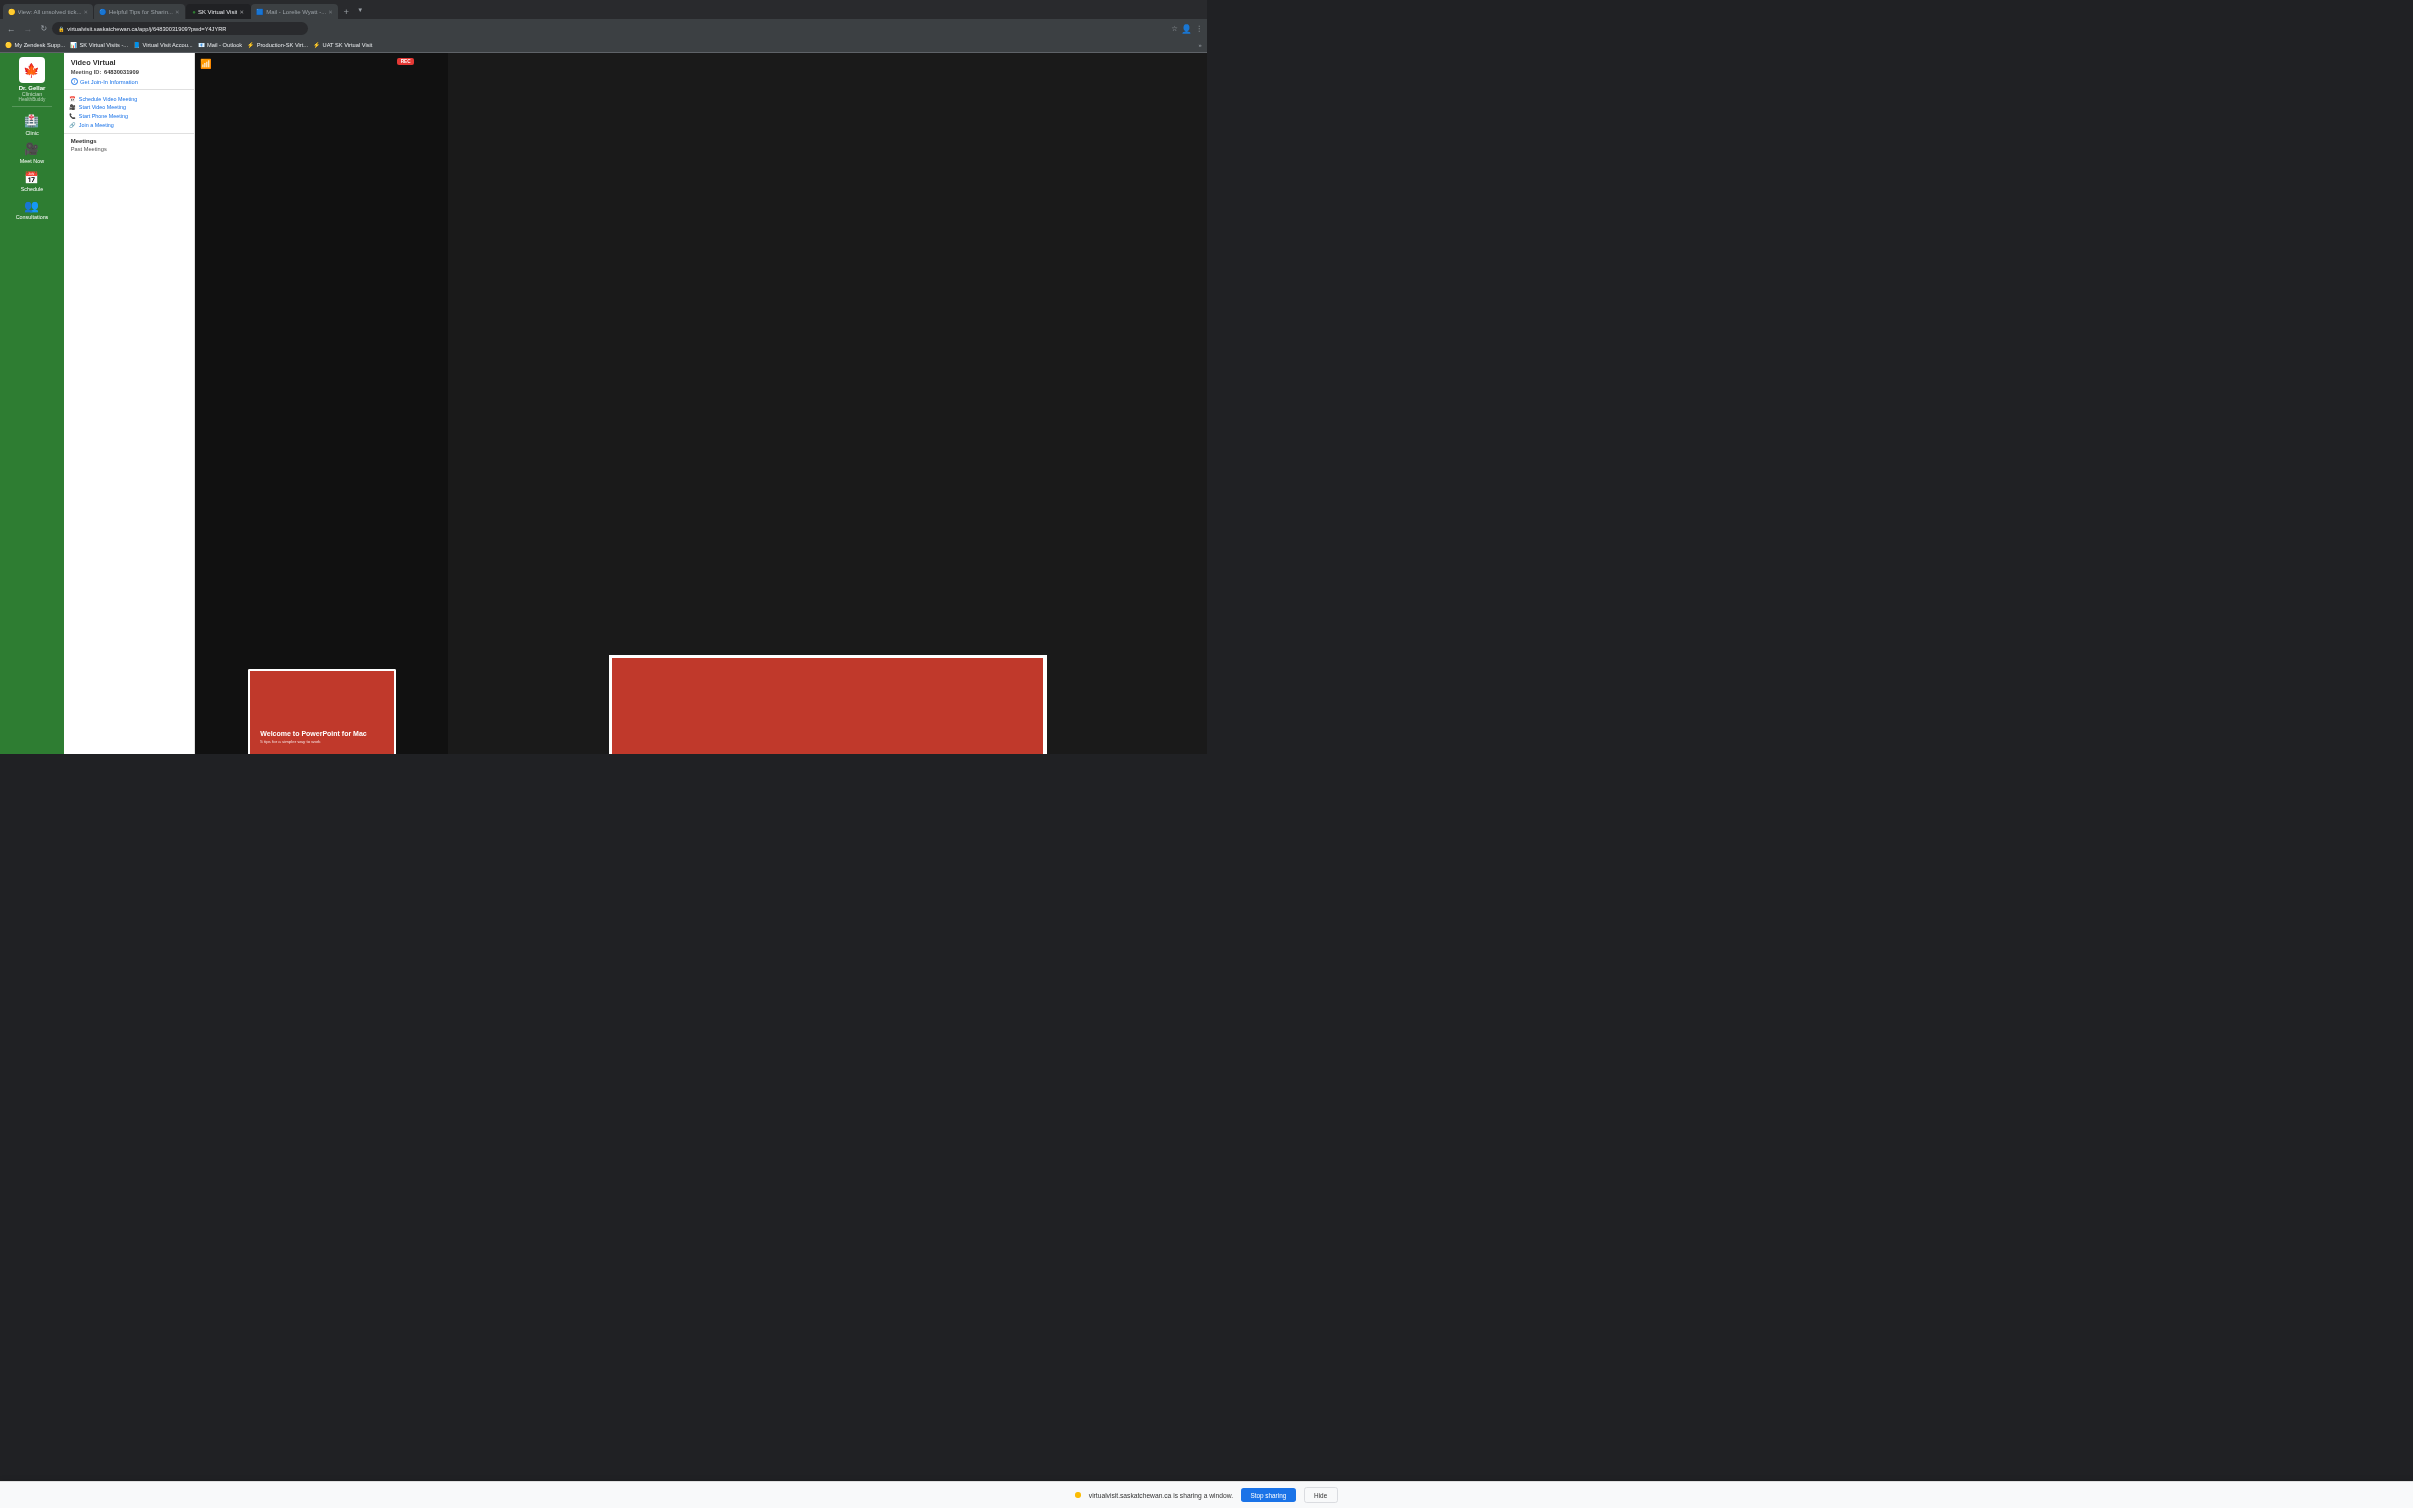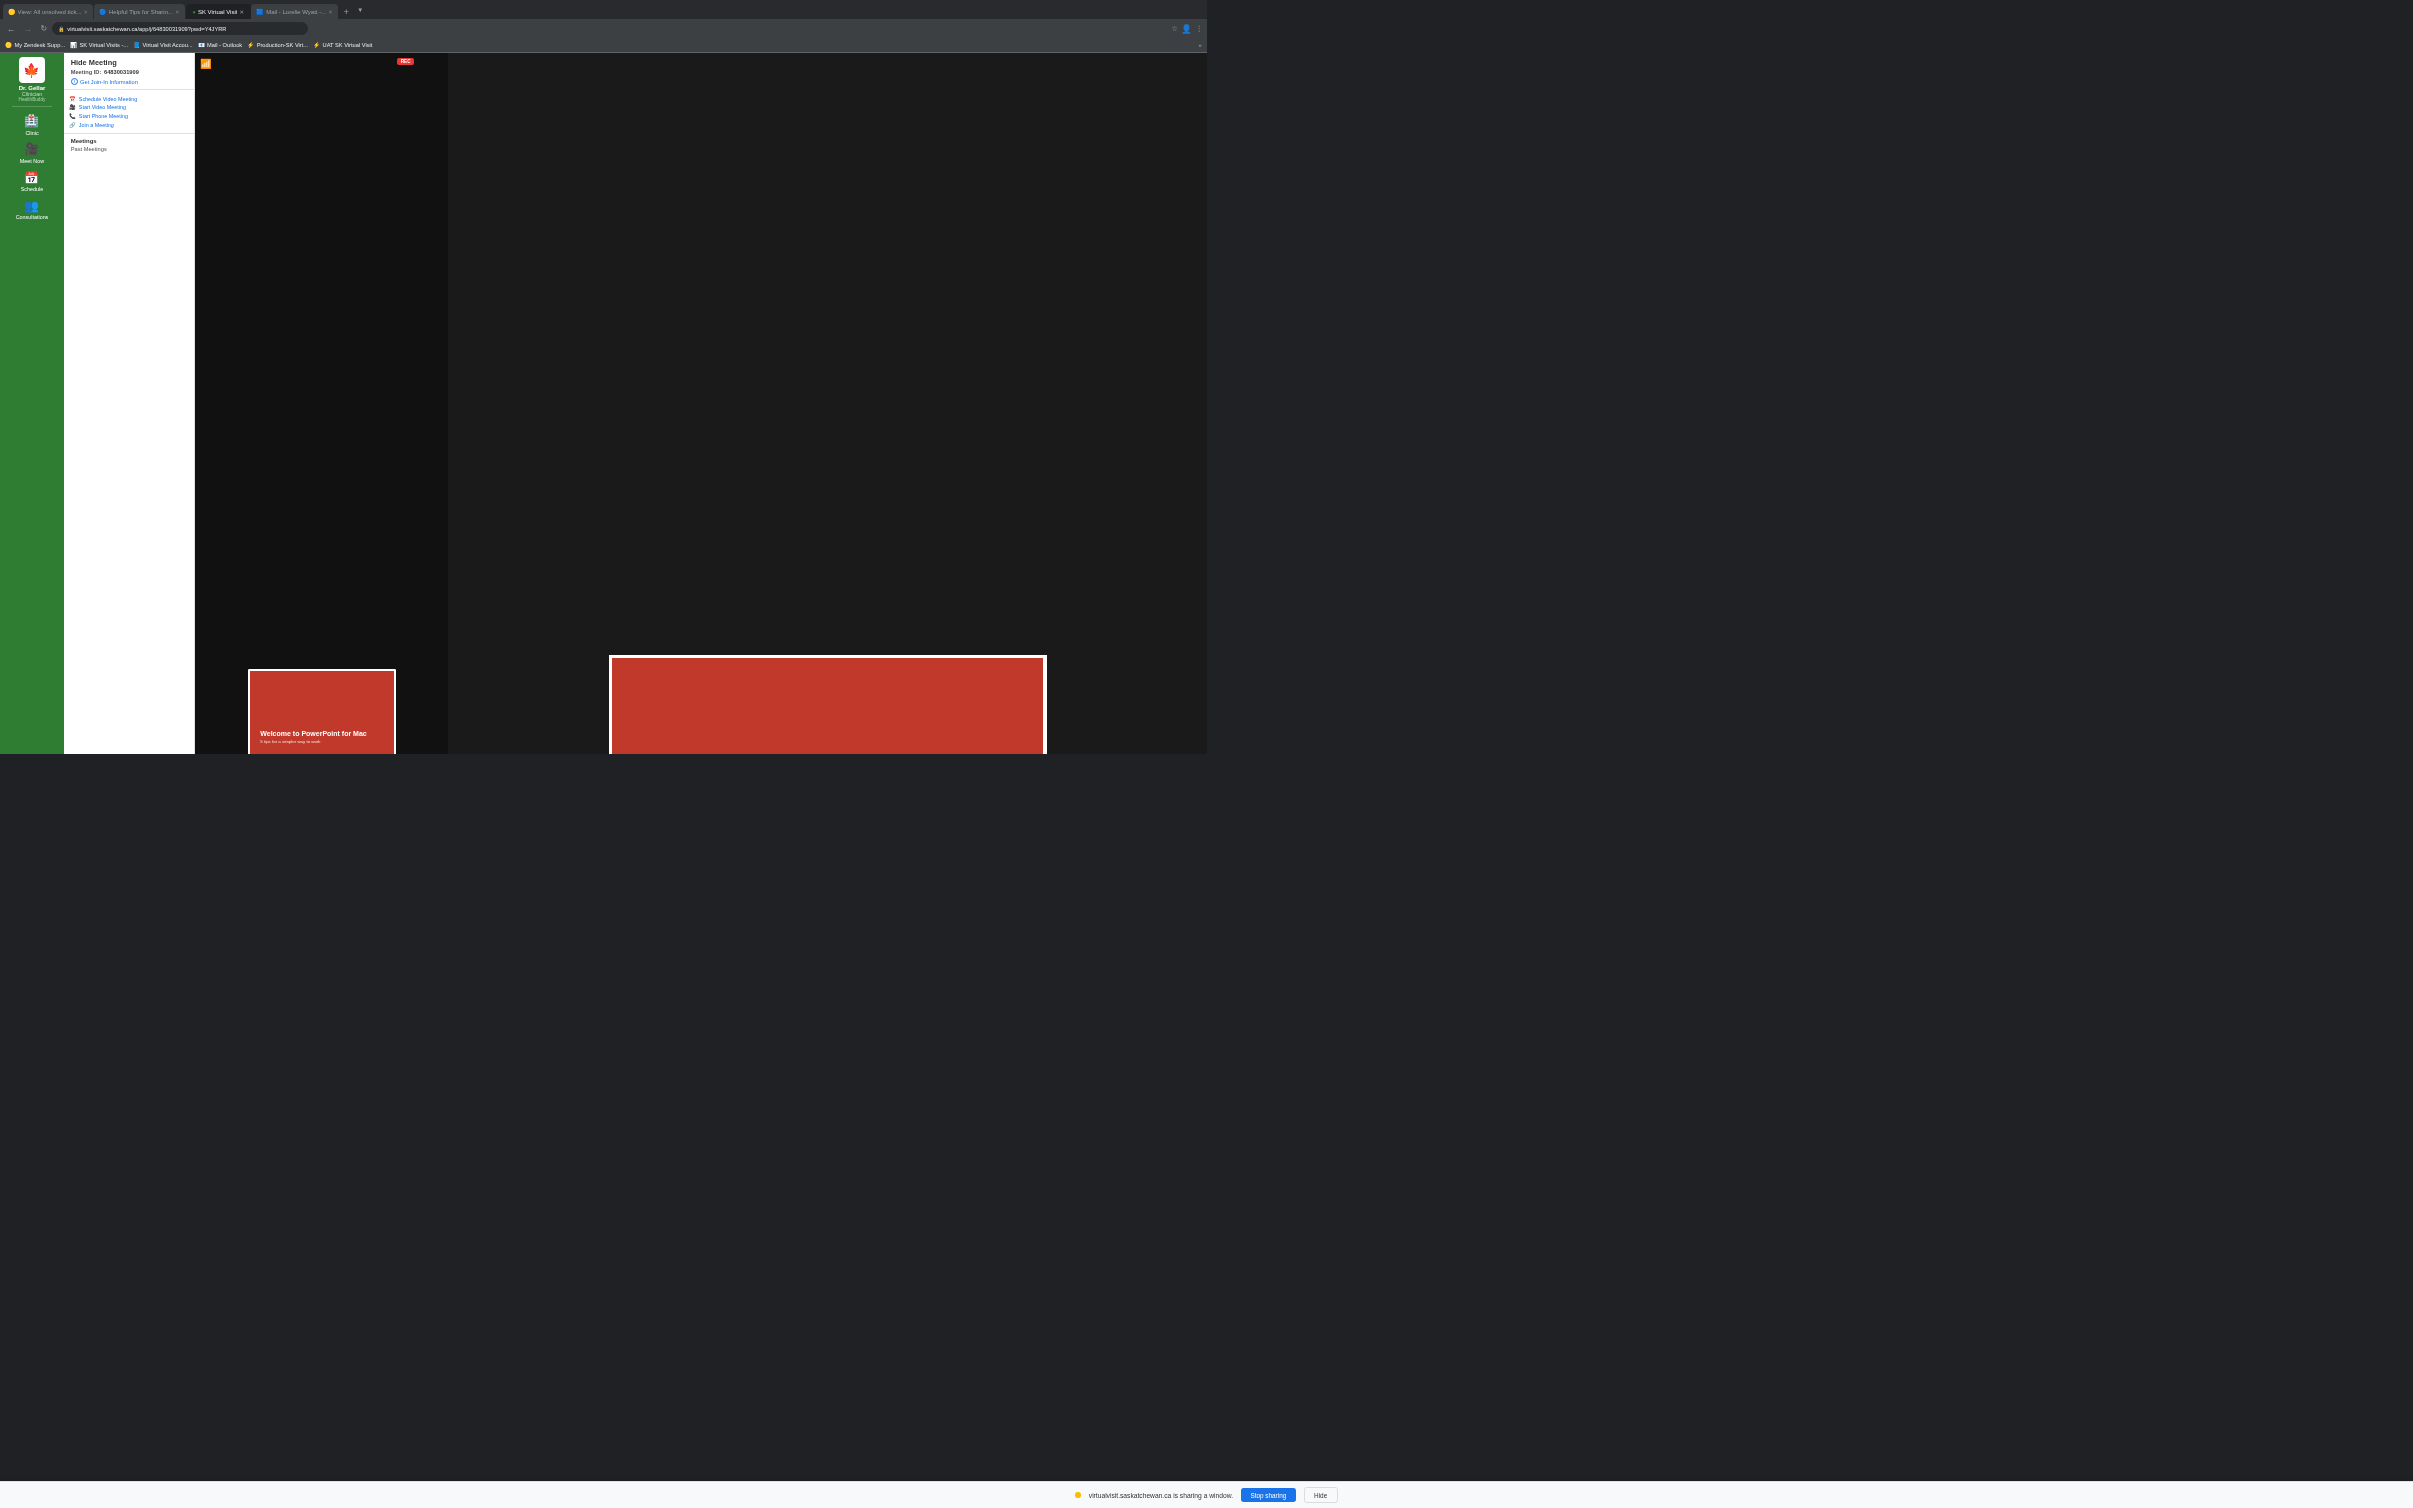--- a/index.html
+++ b/index.html
@@ -108,21 +108,21 @@
     </div>
     <div style="display:flex;flex-direction:column;align-items:center;gap:1.3px;cursor:pointer;padding:3.4px;width:54px;border-radius:3.4px;margin-top:auto;">
       <span style="font-size:12px;">👤</span>
       <span style="font-size:5.4px;color:white;">Account</span>
     </div>
   </div>
 
   <div style="width:131px;background:white;display:flex;flex-direction:column;flex-shrink:0;border-right:0.7px solid #e0e0e0;overflow:hidden;">
     <div style="padding:5.4px 6.7px 4px;border-bottom:0.7px solid #e0e0e0;">
       <div style="display:flex;align-items:center;gap:4px;margin-bottom:2px;">
-        <span style="font-size:7.4px;font-weight:700;color:#333;">Hide Meeting</span>
+        <span style="font-size:7.4px;font-weight:700;color:#333;">Video Virtual</span>
       </div>
       <div style="display:flex;align-items:center;gap:2.7px;margin-bottom:2.7px;">
         <span style="font-size:5.7px;color:#555;font-weight:600;">Meeting ID:</span>
         <span style="font-size:5.7px;color:#333;font-weight:700;">64830031909</span>
       </div>
       <div style="display:flex;align-items:center;gap:2px;cursor:pointer;">
         <div style="width:7.4px;height:7.4px;border-radius:50%;border:1px solid #1a73e8;display:flex;align-items:center;justify-content:center;font-size:4.7px;color:#1a73e8;">i</div>
         <span style="font-size:5.7px;color:#1a73e8;">Get Join-In Information</span>
       </div>
     </div>

